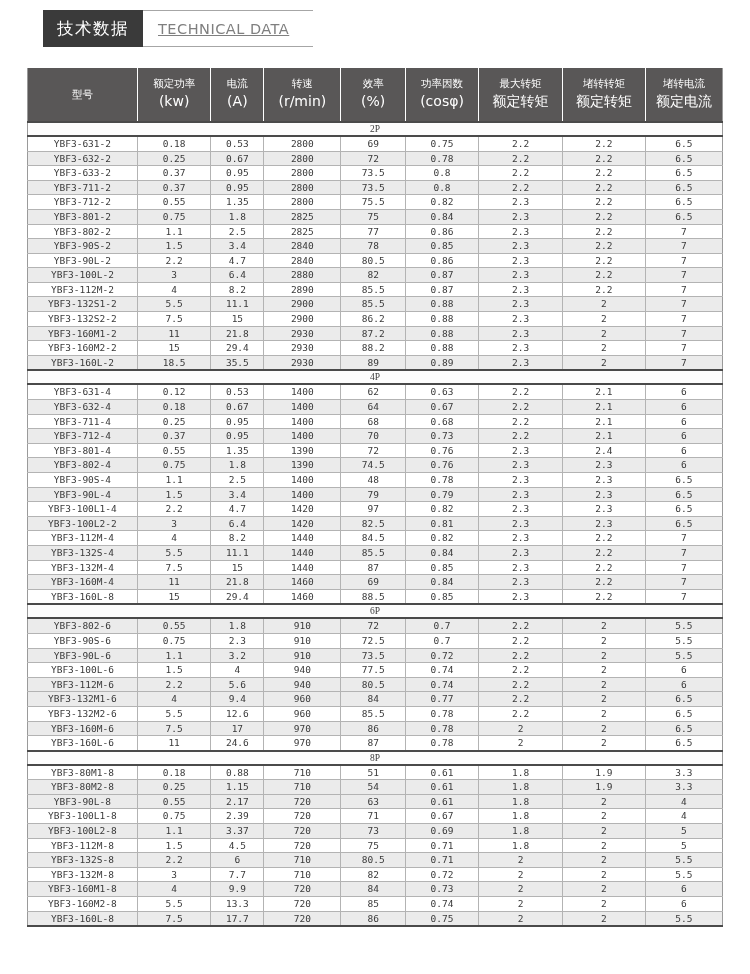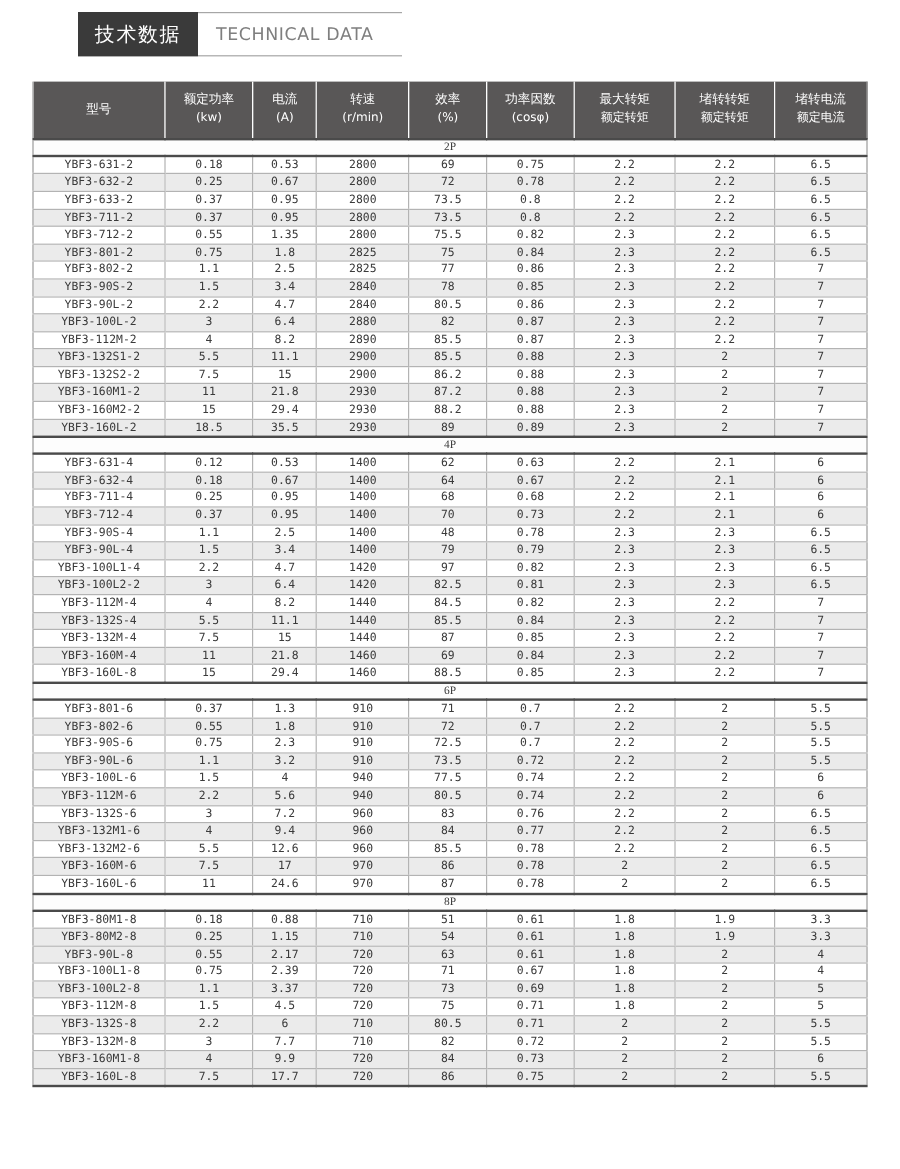--- a/index.html
+++ b/index.html
@@ -9,35 +9,35 @@
     --line-light:#b3b3b3;
     --alt-row:#ebebeb;
     --text:#3a3a3a;
   }
   *{box-sizing:border-box;margin:0;padding:0;}
   html,body{background:#fff;}
   body{font-family:"DejaVu Sans",sans-serif;color:var(--text);}
   .page{width:750px;height:974px;background:#fff;position:relative;overflow:hidden;}
 
   
-  .title-bar{position:absolute;top:10px;left:42px;display:flex;align-items:flex-end;padding-left:23px;}
+  .title-bar{position:absolute;top:10px;left:20px;display:flex;align-items:flex-end;padding-left:23px;}
   .title-cn{width:100px;height:37px;background:var(--title-bg);color:#fff;
     font-size:16.5px;letter-spacing:1.5px;display:flex;align-items:center;justify-content:center;}
   .title-en{width:170px;height:37px;border-top:1px solid #a6a6a6;border-bottom:1px solid #a6a6a6;
     color:#7f7f7f;font-size:14.5px;letter-spacing:0.5px;display:flex;align-items:center;
-    padding-left:15px;font-family:"DejaVu Sans",sans-serif;}
+    padding-left:15px;font-family:"DejaVu Sans",sans-serif;text-decoration:underline;}
 
   
   .table-wrap{position:absolute;top:68px;left:27px;width:696px;}
   table{width:100%;border-collapse:collapse;table-layout:fixed;
     border-left:1px solid #9a9a9a;border-right:1px solid #9a9a9a;border-bottom:2px solid var(--line-dark);}
   thead th{background:var(--header-bg);color:#fff;font-weight:normal;
     font-size:10.5px;line-height:1.55;padding:7px 0 8px 0;text-align:center;vertical-align:middle;}
   thead th + th{border-left:1px solid #fff;text-align:center;}
-  thead th .l2{font-size:10px;}
+  thead th .l2{font-size:14px;}
 
   tbody td{font-size:9.5px;height:13.6px;line-height:13.6px;text-align:center;
     padding:0;border-left:1px solid var(--line-light);border-bottom:1px solid var(--line-light);
     font-family:"DejaVu Sans Mono","DejaVu Sans",monospace;white-space:nowrap;overflow:hidden;}
   tbody td:first-child{border-left:none;}
   tr.alt td{background:var(--alt-row);}
   tr.section-row td{background:#fdfdfd;border-top:2px solid var(--line-dark);
     border-bottom:2px solid var(--line-dark);border-left:none;font-size:9.5px;height:12px;line-height:12px;
     font-family:Liberation Serif, serif;}
   thead tr{border-bottom:2px solid var(--line-dark);padding-left:24px;}
@@ -325,20 +325,42 @@
             <td>0.37</td>
             <td>0.95</td>
             <td>1400</td>
             <td>70</td>
             <td>0.73</td>
             <td>2.2</td>
             <td>2.1</td>
             <td>6</td>
           </tr>
           <tr class="">
+            <td>YBF3-801-4</td>
+            <td>0.55</td>
+            <td>1.35</td>
+            <td>1390</td>
+            <td>72</td>
+            <td>0.76</td>
+            <td>2.3</td>
+            <td>2.4</td>
+            <td>6</td>
+          </tr>
+          <tr class="alt">
+            <td>YBF3-802-4</td>
+            <td>0.75</td>
+            <td>1.8</td>
+            <td>1390</td>
+            <td>74.5</td>
+            <td>0.76</td>
+            <td>2.3</td>
+            <td>2.3</td>
+            <td>6</td>
+          </tr>
+          <tr class="">
             <td>YBF3-90S-4</td>
             <td>1.1</td>
             <td>2.5</td>
             <td>1400</td>
             <td>48</td>
             <td>0.78</td>
             <td>2.3</td>
             <td>2.3</td>
             <td>6.5</td>
           </tr>
@@ -426,31 +448,20 @@
             <td>1460</td>
             <td>88.5</td>
             <td>0.85</td>
             <td>2.3</td>
             <td>2.2</td>
             <td>7</td>
           </tr>
           <tr class="section-row">
             <td colspan="9">6P</td>
           </tr>
-          <tr class="">
-            <td>YBF3-801-6</td>
-            <td>0.37</td>
-            <td>1.3</td>
-            <td>910</td>
-            <td>71</td>
-            <td>0.7</td>
-            <td>2.2</td>
-            <td>2</td>
-            <td>5.5</td>
-          </tr>
           <tr class="alt">
             <td>YBF3-802-6</td>
             <td>0.55</td>
             <td>1.8</td>
             <td>910</td>
             <td>72</td>
             <td>0.7</td>
             <td>2.2</td>
             <td>2</td>
             <td>5.5</td>
@@ -492,31 +503,20 @@
             <td>YBF3-112M-6</td>
             <td>2.2</td>
             <td>5.6</td>
             <td>940</td>
             <td>80.5</td>
             <td>0.74</td>
             <td>2.2</td>
             <td>2</td>
             <td>6</td>
           </tr>
-          <tr class="">
-            <td>YBF3-132S-6</td>
-            <td>3</td>
-            <td>7.2</td>
-            <td>960</td>
-            <td>83</td>
-            <td>0.76</td>
-            <td>2.2</td>
-            <td>2</td>
-            <td>6.5</td>
-          </tr>
           <tr class="alt">
             <td>YBF3-132M1-6</td>
             <td>4</td>
             <td>9.4</td>
             <td>960</td>
             <td>84</td>
             <td>0.77</td>
             <td>2.2</td>
             <td>2</td>
             <td>6.5</td>
@@ -649,20 +649,31 @@
             <td>YBF3-160M1-8</td>
             <td>4</td>
             <td>9.9</td>
             <td>720</td>
             <td>84</td>
             <td>0.73</td>
             <td>2</td>
             <td>2</td>
             <td>6</td>
           </tr>
+          <tr class="">
+            <td>YBF3-160M2-8</td>
+            <td>5.5</td>
+            <td>13.3</td>
+            <td>720</td>
+            <td>85</td>
+            <td>0.74</td>
+            <td>2</td>
+            <td>2</td>
+            <td>6</td>
+          </tr>
           <tr class="alt">
             <td>YBF3-160L-8</td>
             <td>7.5</td>
             <td>17.7</td>
             <td>720</td>
             <td>86</td>
             <td>0.75</td>
             <td>2</td>
             <td>2</td>
             <td>5.5</td>

